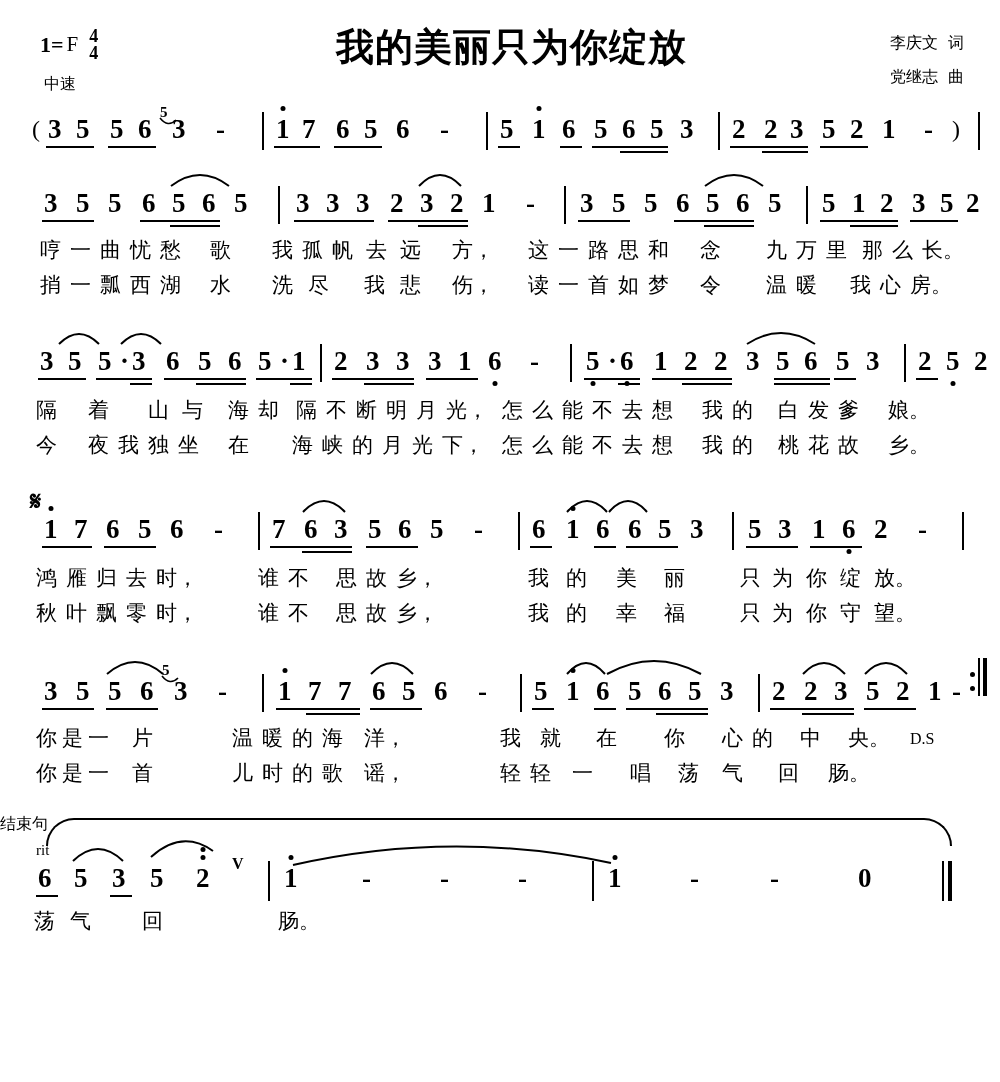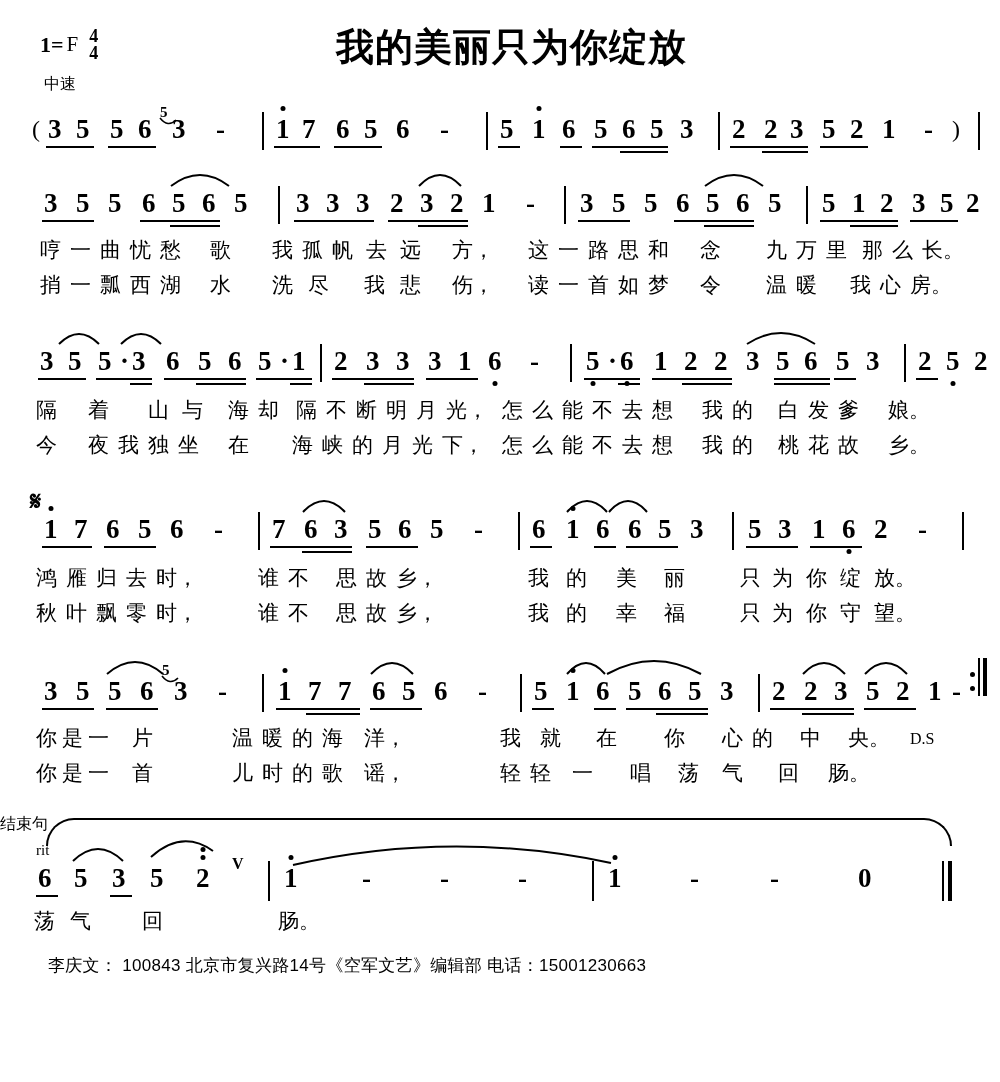--- a/index.html
+++ b/index.html
@@ -175,20 +175,28 @@
   <div class="keysig">
     <span class="num1">1=</span>
       <span class="letter">F</span>
     <span class="timesig">
       <span>4</span>
       <span>4</span>
     </span>
   </div>
   <div class="tempo">中速</div>
   <div class="song-title">我的美丽只为你绽放</div>
+  <div class="credits">
+    <div>
+      <span>李庆文</span><span class="role">词</span>
+    </div>
+    <div>
+      <span>党继志</span><span class="role">曲</span>
+    </div>
+  </div>
 </div>
 
 <div class="system" style="height:66px;">
   <div class="staffline" style="height:66px;">
 
     <span class="nt" style="position:absolute;left:32px;top:16px;font-weight:normal;font-size:24px;">(</span>
 
     <span class="nt" style="position:absolute;left:48px;top:14px;">3</span>
     <span class="nt" style="position:absolute;left:76px;top:14px;">5</span>
     <div class="beam" style="left:46px;top:46px;width:48px;"></div>
@@ -766,14 +774,13 @@
 
   <div class="lyric-row">
     <span class="ly" style="left:34px;">荡</span>
     <span class="ly" style="left:70px;">气</span>
     <span class="ly" style="left:142px;">回</span>
     <span class="ly" style="left:278px;">肠。</span>
   </div>
 </div>
 
 <div class="footer" style="height:128px;">
-  <div class="footer-line">李庆文：  100843  北京市复兴路14号《空军文艺》编辑部   电话：15001230663</div>
 </div>
 
 </body></html>

